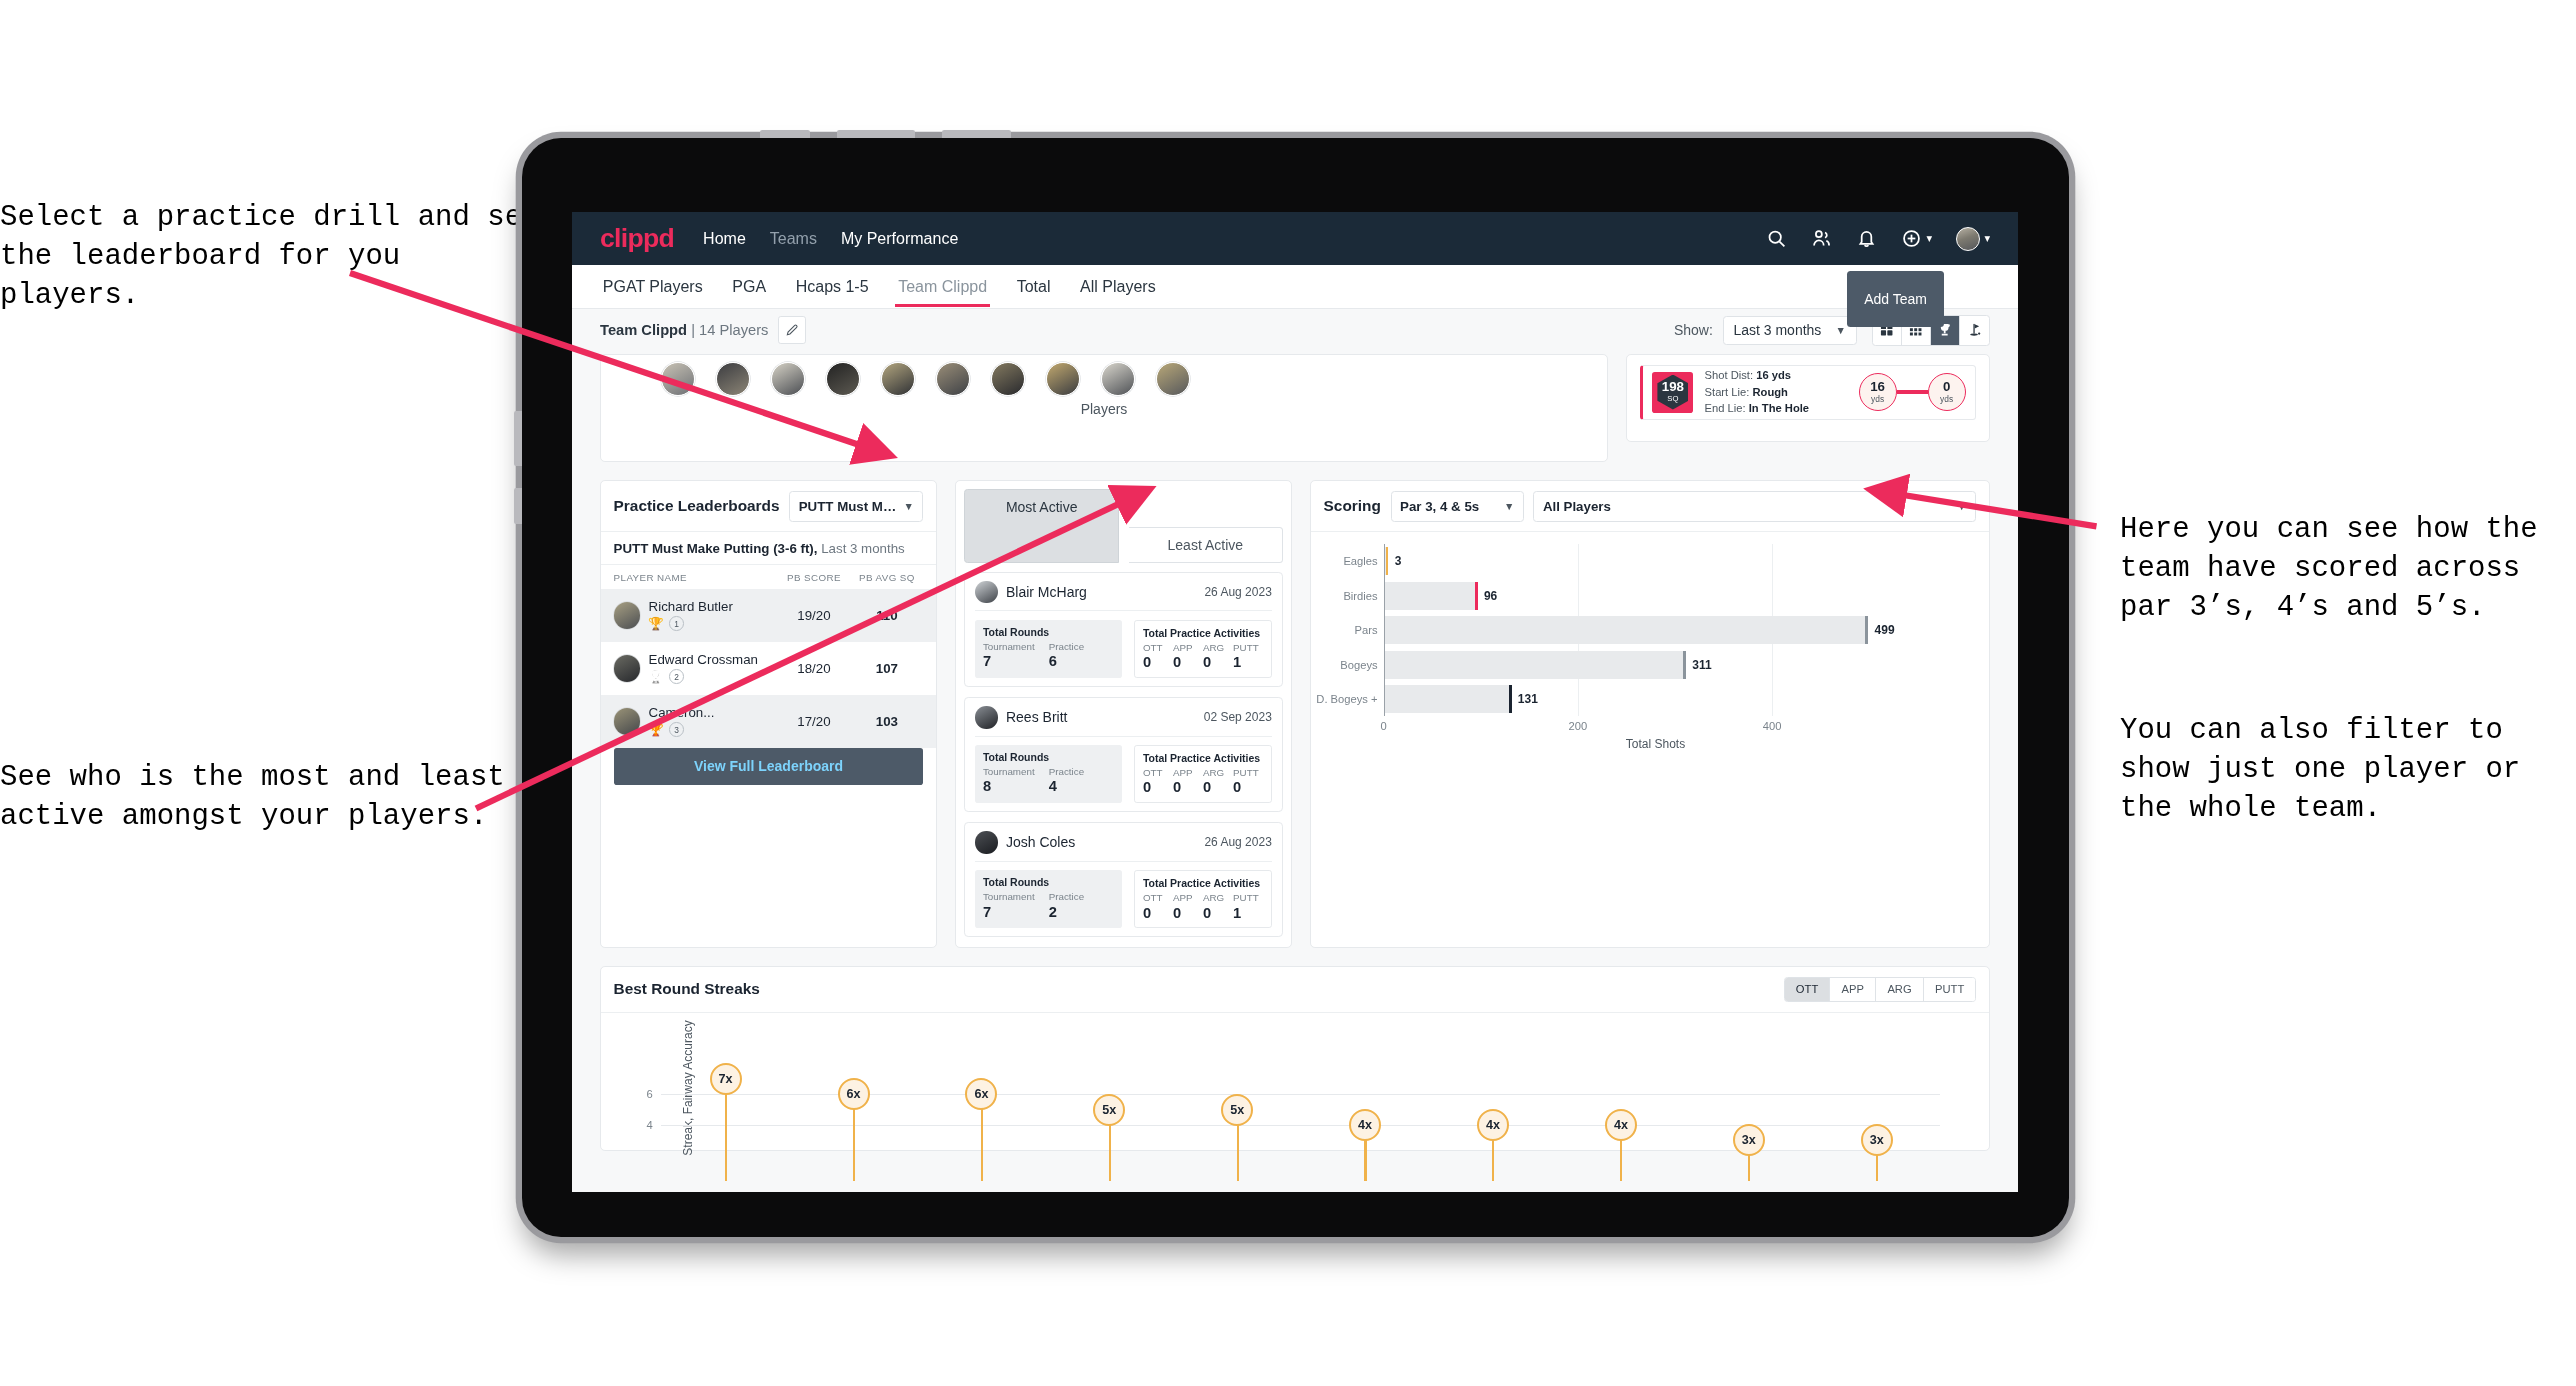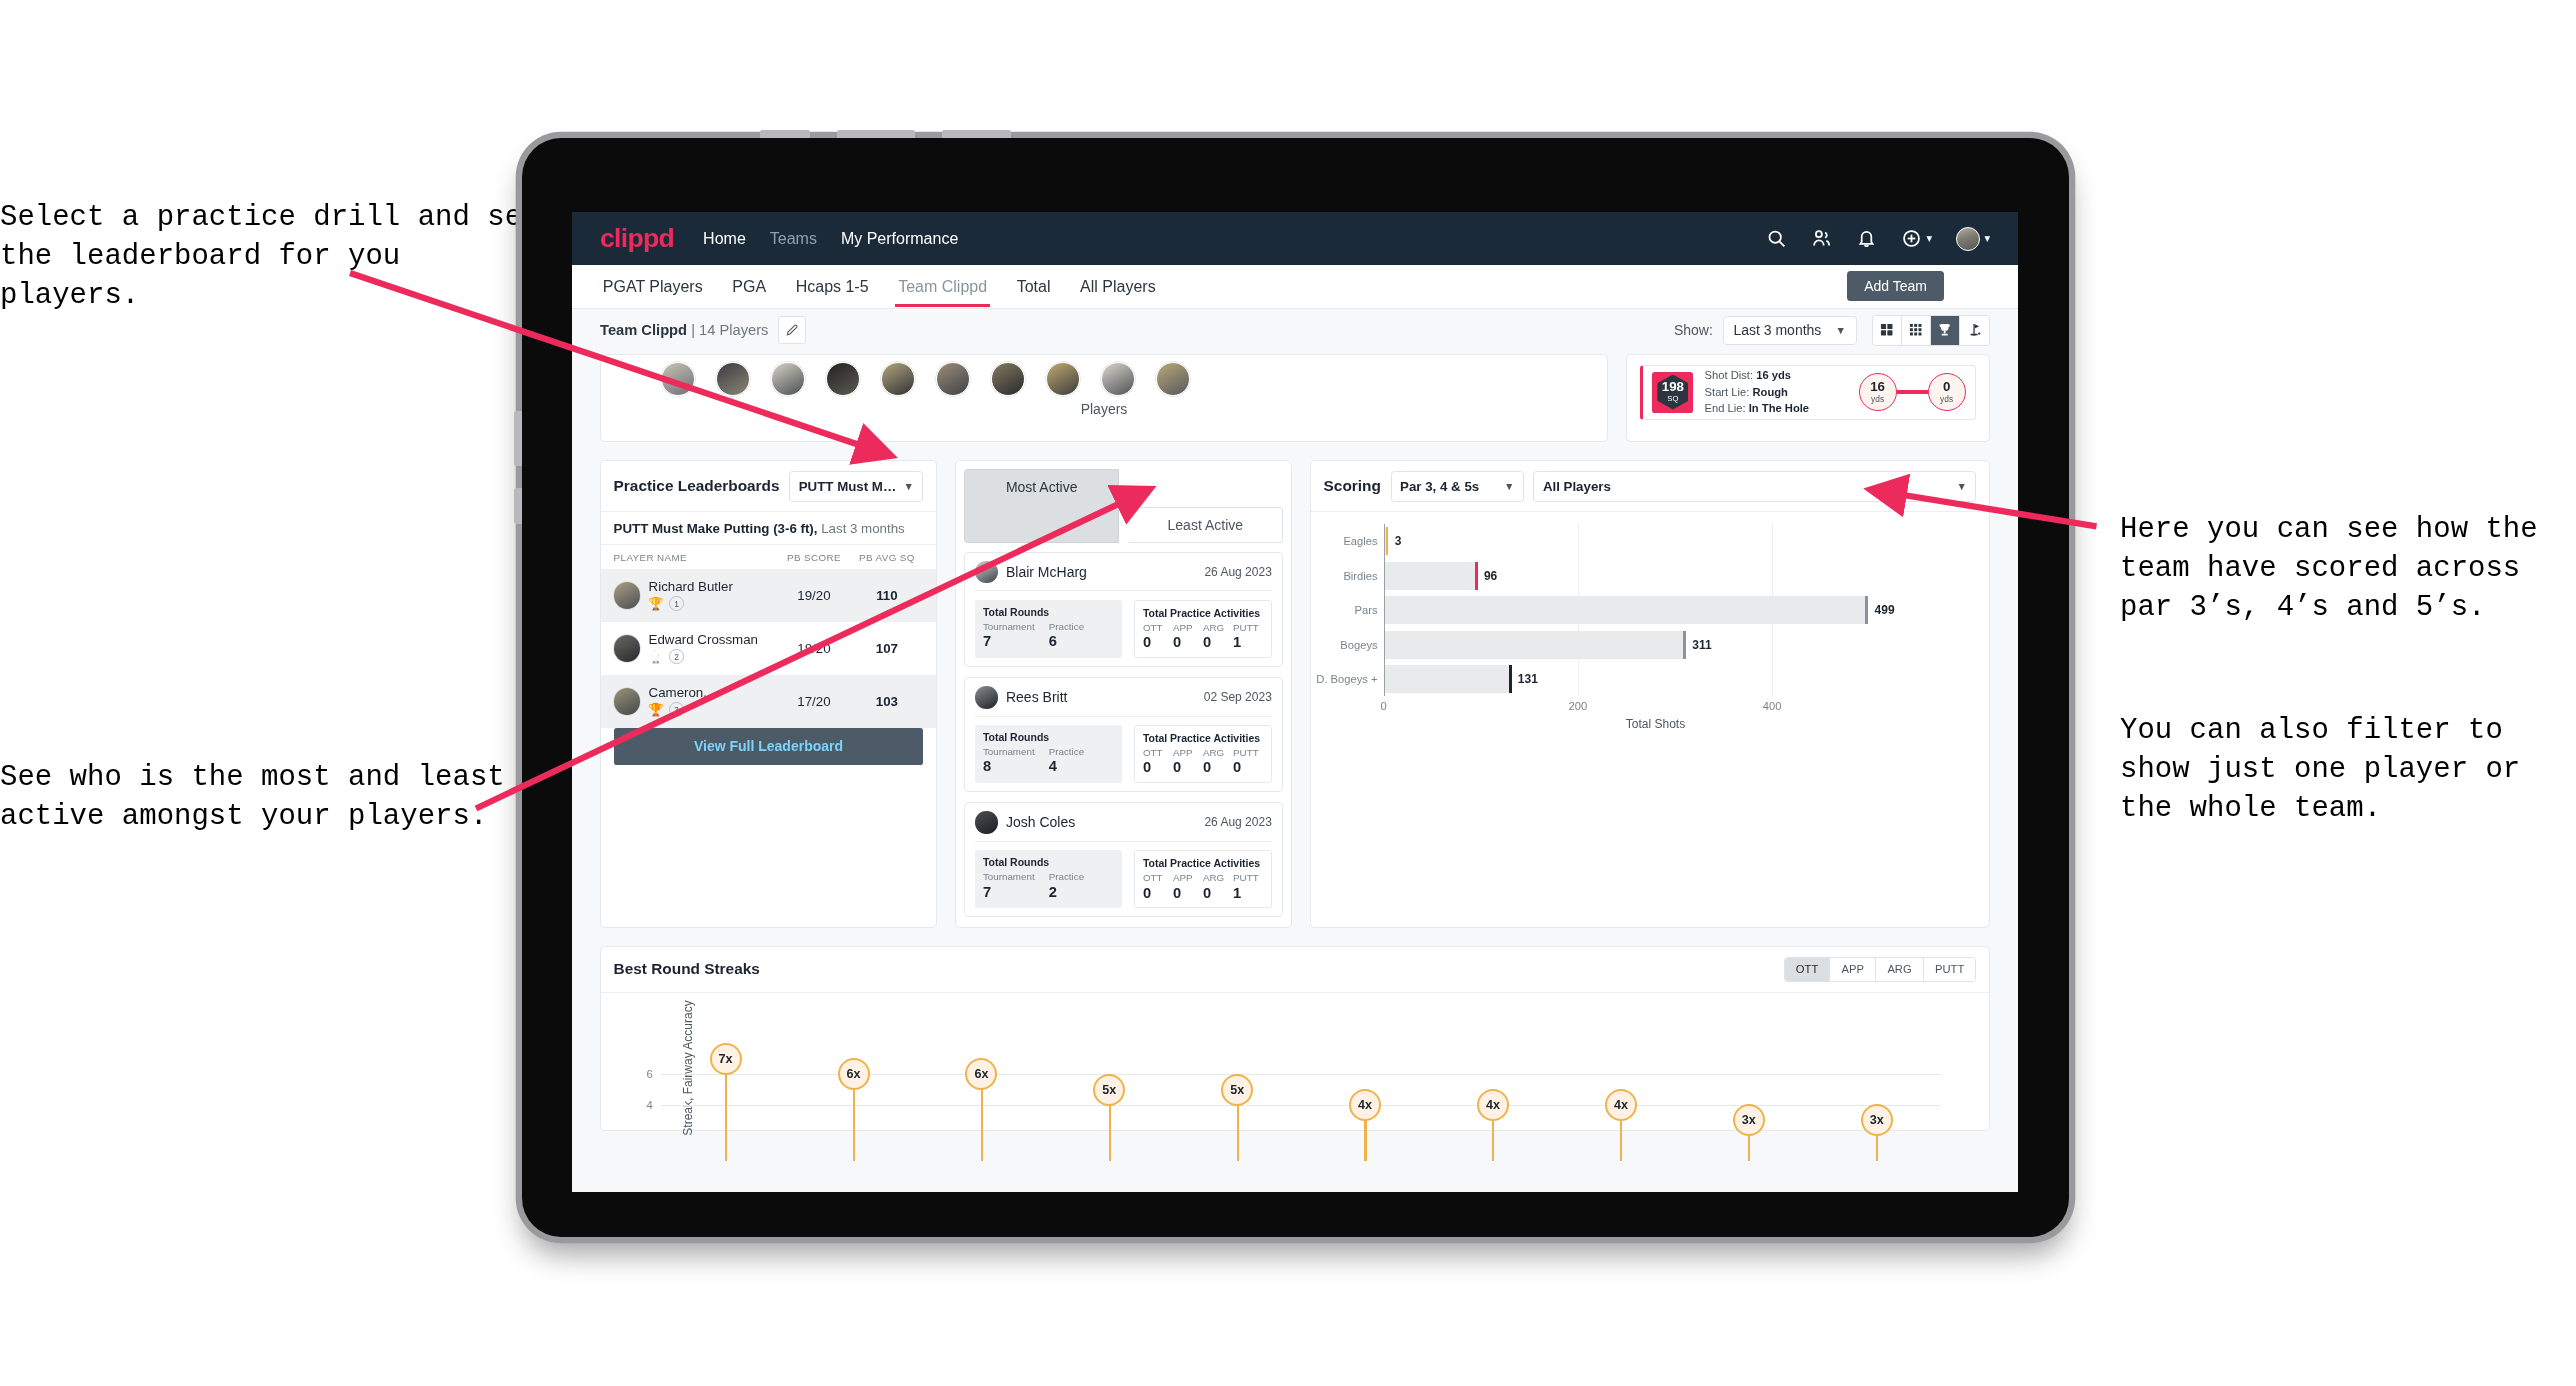--- a/index.html
+++ b/index.html
@@ -89,21 +89,21 @@
   }
   .tab { font-size: 16px; color: #2b3640; padding: 12px 2.8px 10.5px; position: relative; white-space: nowrap; }
   .tab.dim { color: #8a949d; }
   .tab.active::after {
     content: ''; position: absolute; left: 0; right: 0; bottom: 0;
     height: 2.8px; background: #ec2b5c;
   }
   .add-team-btn {
     position: absolute; right: 74px; top: 6.3px;
     background: #4d5a68; color: #fff; font-size: 14px;
-    padding: 7px 17px; border-radius: 3.5px;
+    padding: 20px 17px; border-radius: 3.5px;
   }
 
   
   .subbar {
     height: 43px; background: #f7f8f9;
     border-top: 0.7px solid #e6e9ec;
     display: flex; align-items: center; padding: 0 28px;
   }
   .team-label { font-size: 14.7px; color: #2b3640; }
   .team-label b { font-weight: 700; }
@@ -130,21 +130,21 @@
     border-right: 0.7px solid #dfe3e7;
   }
   .vbtn:last-child { border-right: none; }
   .vbtn.sel { background: #4d5a68; }
 
   
   .content { padding: 0 28px; }
   .rowtop { display: flex; gap: 18px; margin-top: 2.8px; }
   .card { background: #fff; border: 0.7px solid #e6e9ec; border-radius: 4.9px; }
 
-  .players-card { flex: 1; height: 88px; position: relative; overflow: hidden; }
+  .players-card { flex: 1; height: 108px; position: relative; overflow: hidden; }
   .players-strip { display: flex; gap: 21px; padding: 7px 0 0 60px; }
   .pav {
     width: 34px; height: 34px; border-radius: 50%;
     border: 1.4px solid #fff; box-shadow: 0 0 0 0.7px #dcdfe2;
   }
   .players-cap { text-align: center; font-size: 14px; color: #4c565f; margin-top: 5.6px; }
 
   .shot-card { width: 364px; height: 88px; padding: 9.8px 12.6px 0; }
   .shot-inner {
     border: 0.7px solid #e6e9ec; border-left: 3.5px solid #ec2b5c;

